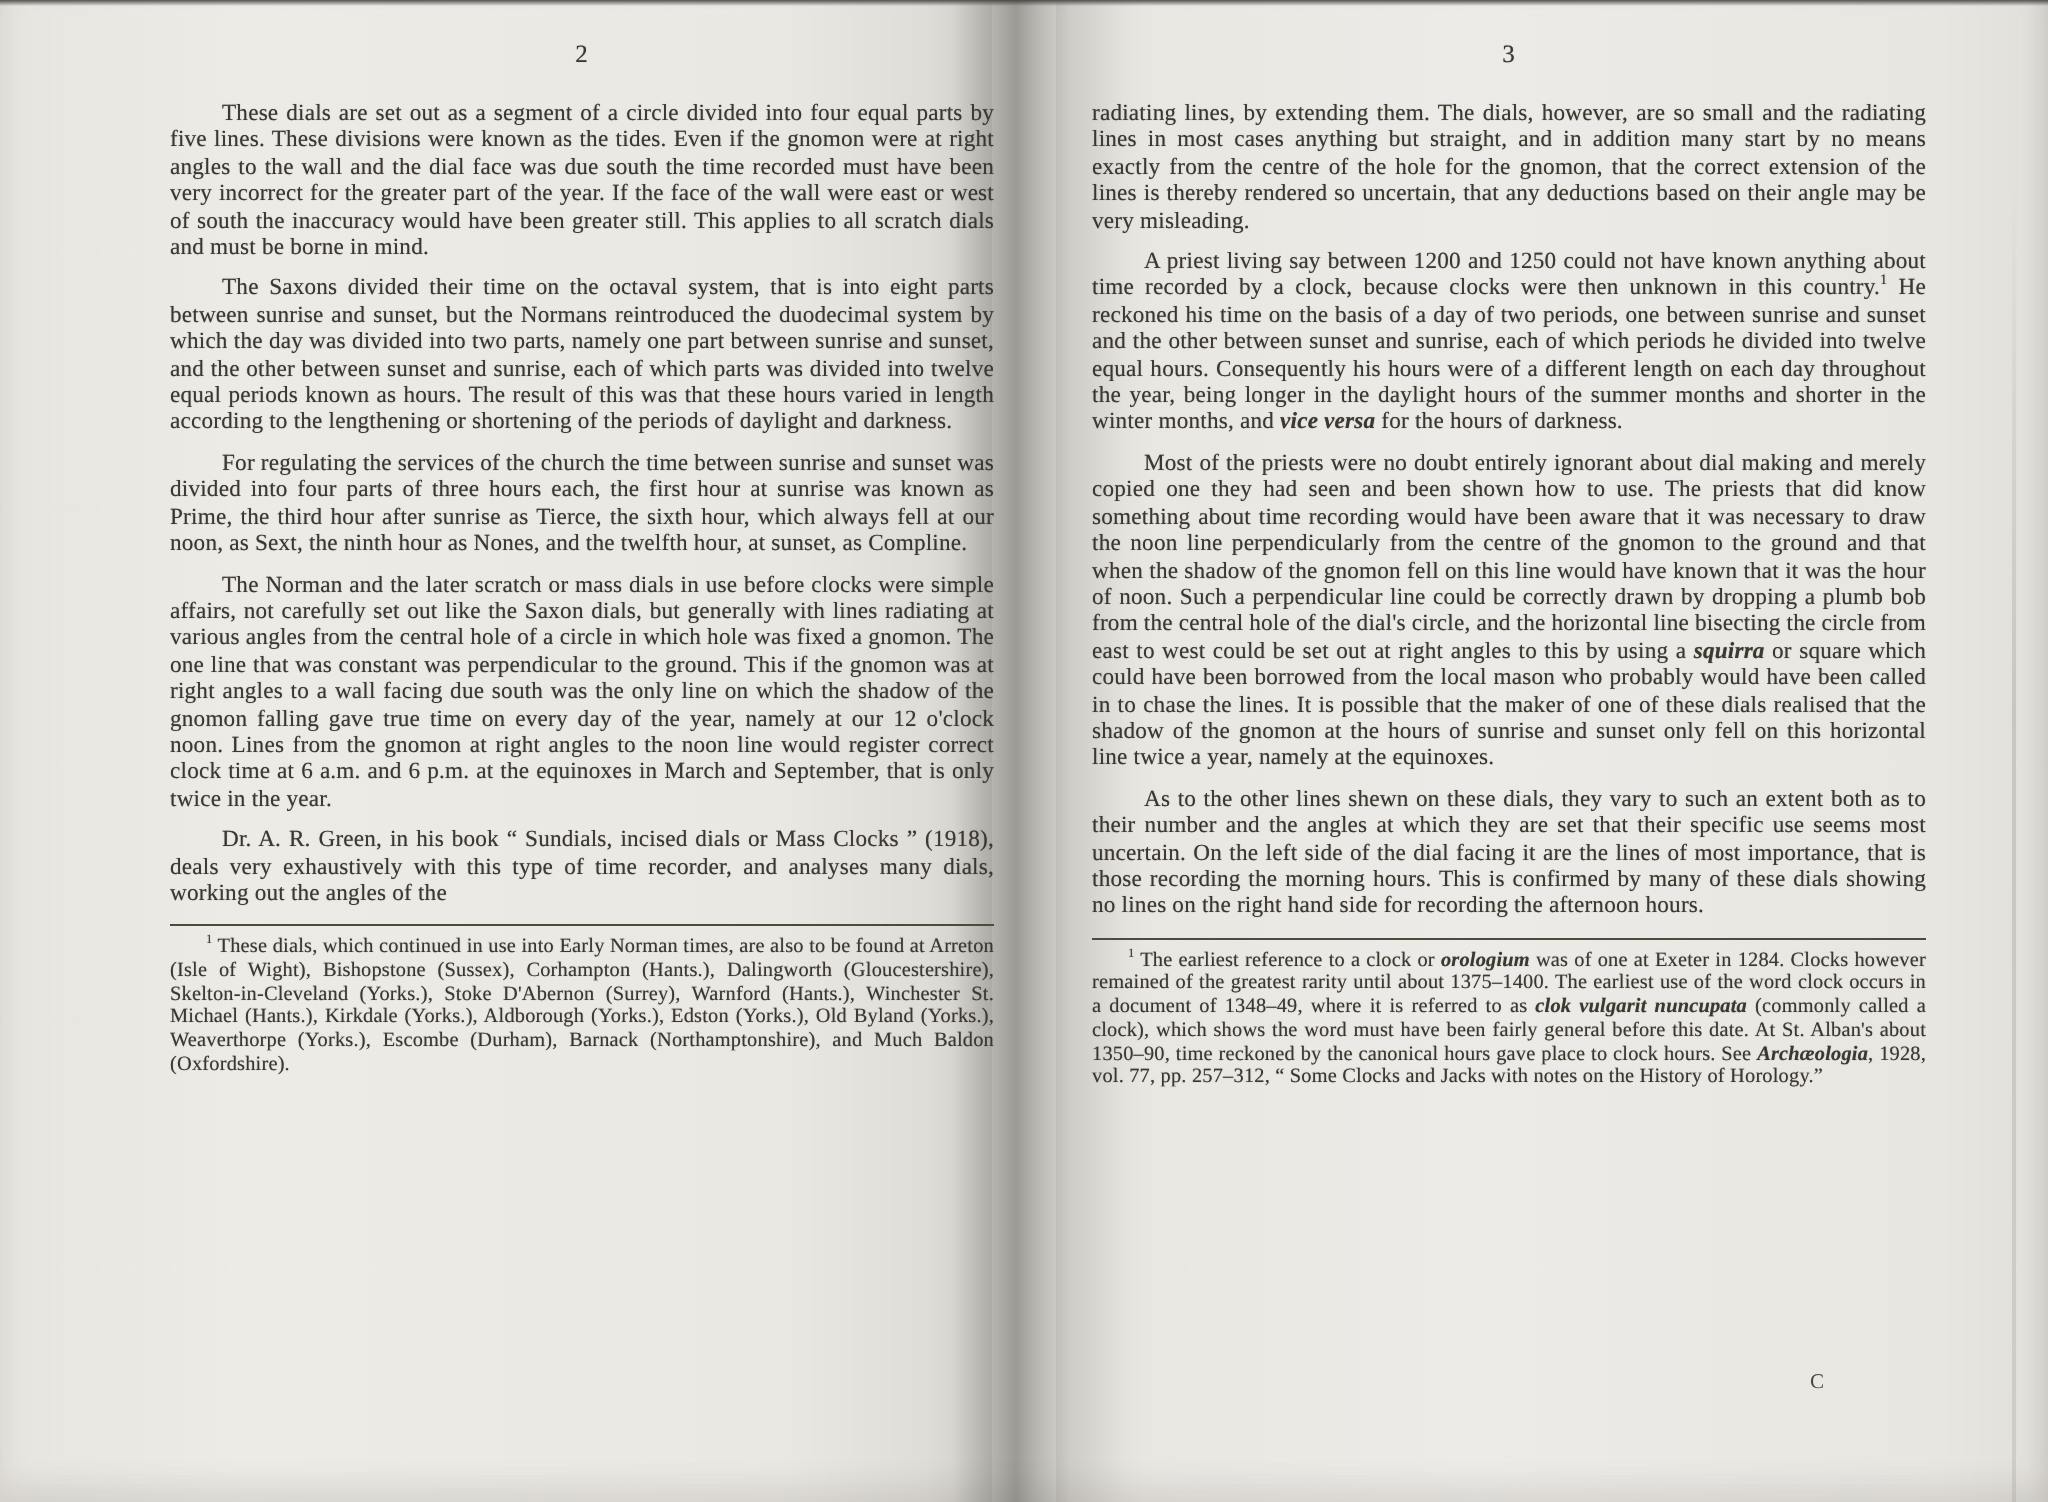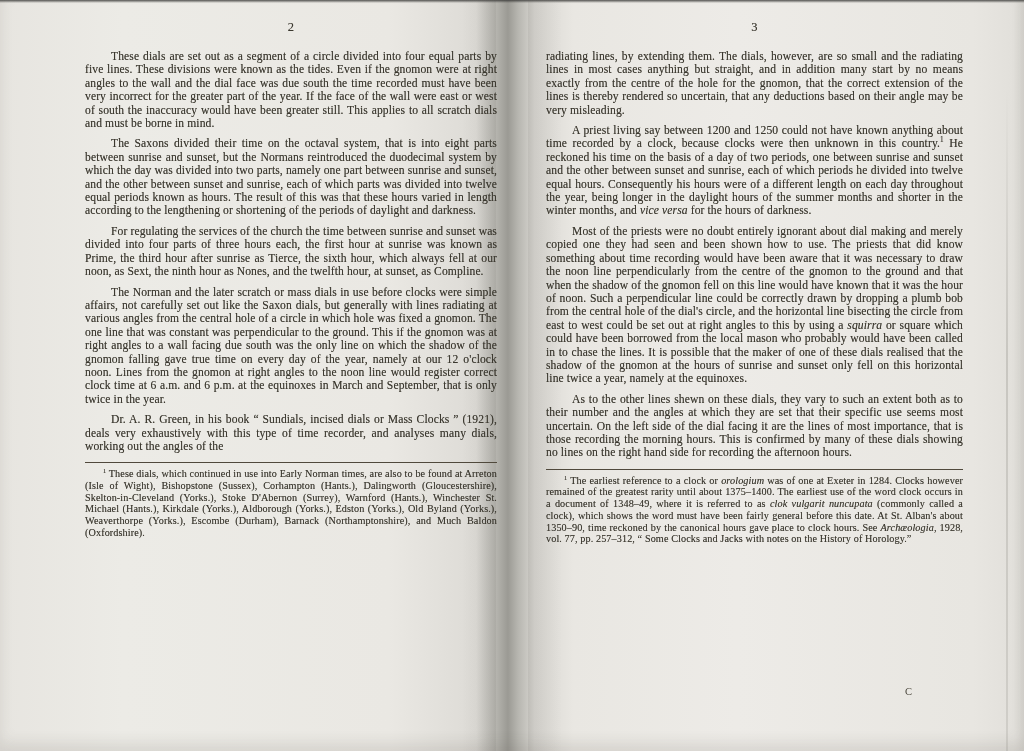--- a/index.html
+++ b/index.html
@@ -44,21 +44,21 @@
   .body-text p {
     margin: 0 0 7px 0;
     font-size: 11.6px;
     line-height: 13.4px;
     text-align: justify;
     text-indent: 26px;
     letter-spacing: 0.1px;
   }
   .body-text p.no-indent { text-indent: 0; }
   sup { font-size: 0.62em; vertical-align: super; line-height: 0; }
-  em  { font-style: italic; }
+  em  { font-style: italic; font-weight: bold; }
   .footnote-rule {
     height: 0;
     border-top: 1px solid #50493c;
     margin-top: 9px;
   }
   .footnote {
     margin-top: 5px;
     font-size: 10.2px;
     line-height: 11.7px;
     text-align: justify;
@@ -86,21 +86,21 @@
   <div class="gutter-shade-left"></div>
   <div class="gutter-shade-right"></div>
 
   <div class="page" id="left-page">
     <div class="page-number">2</div>
     <div class="body-text">
       <p><span>These dials are set out as a segment of a circle divided into four equal parts by five lines.  These divisions were known as the tides.  Even if the gnomon were at right angles to the wall and the dial face was due south the time recorded must have been very incorrect for the greater part of the year.  If the face of the wall were east or west of south the inaccuracy would have been greater still.  This applies to all scratch dials and must be borne in mind.</span></p>
       <p><span>The Saxons divided their time on the octaval system, that is into eight parts between sunrise and sunset, but the Normans reintroduced the duodecimal system by which the day was divided into two parts, namely one part between sunrise and sunset, and the other between sunset and sunrise, each of which parts was divided into twelve equal periods known as hours.  The result of this was that these hours varied in length according to the lengthening or shortening of the periods of daylight and darkness.</span></p>
       <p><span>For regulating the services of the church the time between sunrise and sunset was divided into four parts of three hours each, the first hour at sunrise was known as Prime, the third hour after sunrise as Tierce, the sixth hour, which always fell at our noon, as Sext, the ninth hour as Nones, and the twelfth hour, at sunset, as Compline.</span></p>
       <p><span>The Norman and the later scratch or mass dials in use before clocks were simple affairs, not carefully set out like the Saxon dials, but generally with lines radiating at various angles from the central hole of a circle in which hole was fixed a gnomon.  The one line that was constant was perpendicular to the ground.  This if the gnomon was at right angles to a wall facing due south was the only line on which the shadow of the gnomon falling gave true time on every day of the year, namely at our 12 o'clock noon.  Lines from the gnomon at right angles to the noon line would register correct clock time at 6 a.m. and 6 p.m. at the equinoxes in March and September, that is only twice in the year.</span></p>
-      <p><span>Dr. A. R. Green, in his book “ Sundials, incised dials or Mass Clocks ” (1921), deals very exhaustively with this type of time recorder, and analyses many dials, working out the angles of the</span></p>
+      <p><span>Dr. A. R. Green, in his book “ Sundials, incised dials or Mass Clocks ” (1918), deals very exhaustively with this type of time recorder, and analyses many dials, working out the angles of the</span></p>
     </div>
     <div class="footnote-rule"></div>
     <div class="footnote"><sup>1</sup><span> These dials, which continued in use into Early Norman times, are also to be found at Arreton (Isle of Wight), Bishopstone (Sussex), Corhampton (Hants.), Dalingworth (Gloucestershire), Skelton-in-Cleveland (Yorks.), Stoke D'Abernon (Surrey), Warnford (Hants.), Winchester St. Michael (Hants.), Kirkdale (Yorks.), Aldborough (Yorks.), Edston (Yorks.), Old Byland (Yorks.), Weaverthorpe (Yorks.), Escombe (Durham), Barnack (Northamptonshire), and Much Baldon (Oxfordshire).</span></div>
   </div>
 
   <div class="page" id="right-page">
     <div class="page-number">3</div>
     <div class="body-text">
       <p class="no-indent"><span>radiating lines, by extending them.  The dials, however, are so small and the radiating lines in most cases anything but straight, and in addition many start by no means exactly from the centre of the hole for the gnomon, that the correct extension of the lines is thereby rendered so uncertain, that any deductions based on their angle may be very misleading.</span></p>
       <p><span>A priest living say between 1200 and 1250 could not have known anything about time recorded by a clock, because clocks were then unknown in this country.</span><sup>1</sup><span>  He reckoned his time on the basis of a day of two periods, one between sunrise and sunset and the other between sunset and sunrise, each of which periods he divided into twelve equal hours.  Consequently his hours were of a different length on each day throughout the year, being longer in the daylight hours of the summer months and shorter in the winter months, and </span><em>vice versa</em><span> for the hours of darkness.</span></p>

